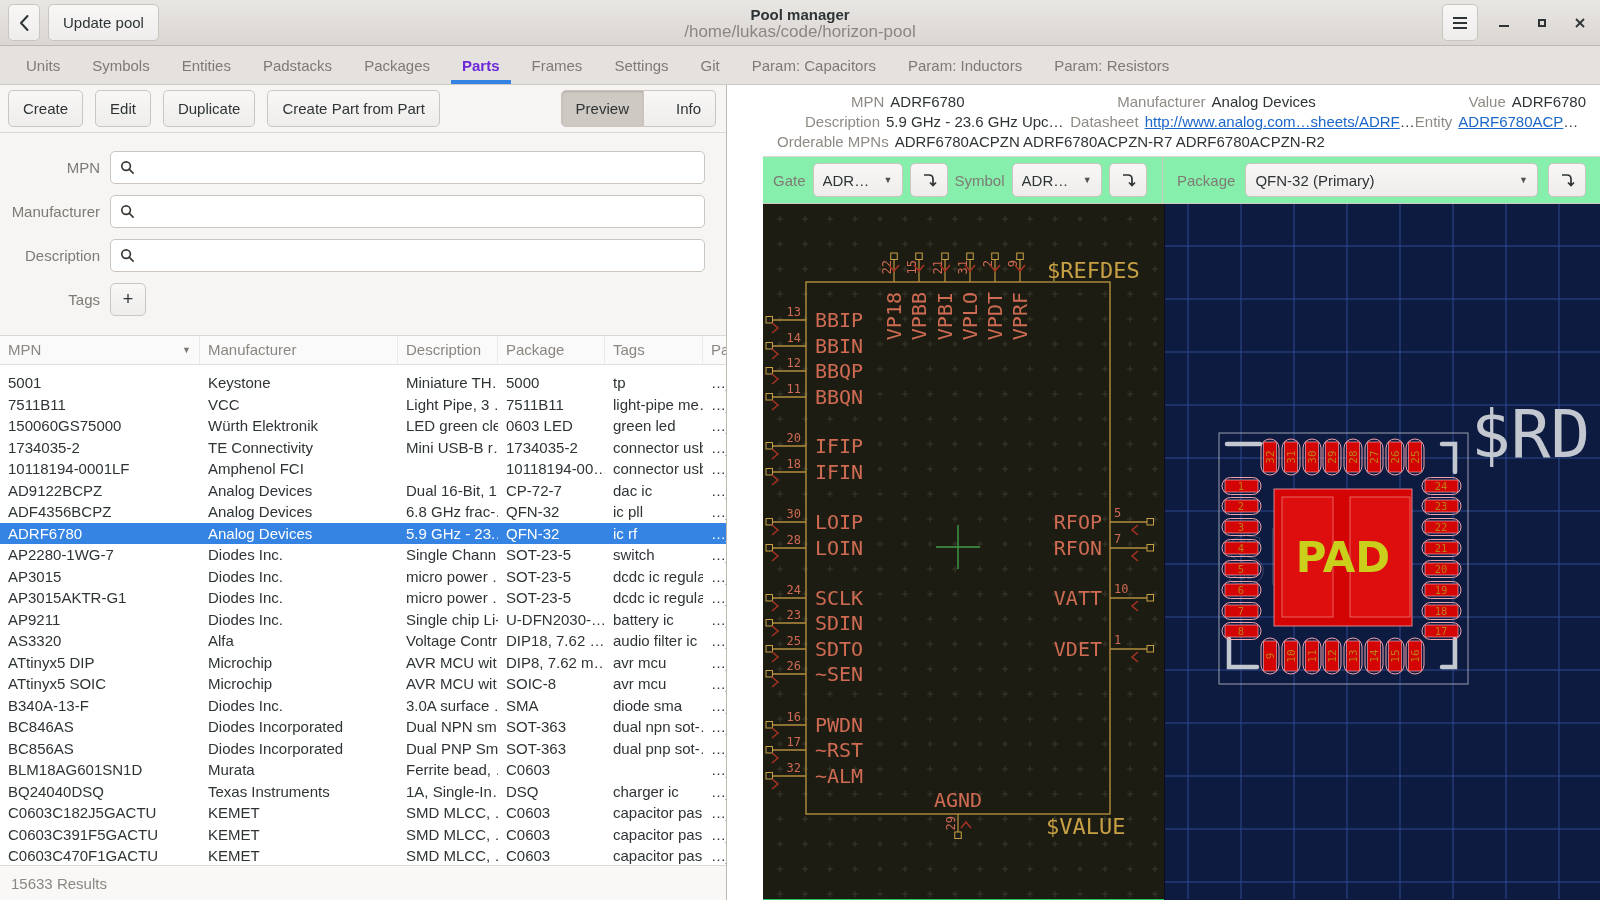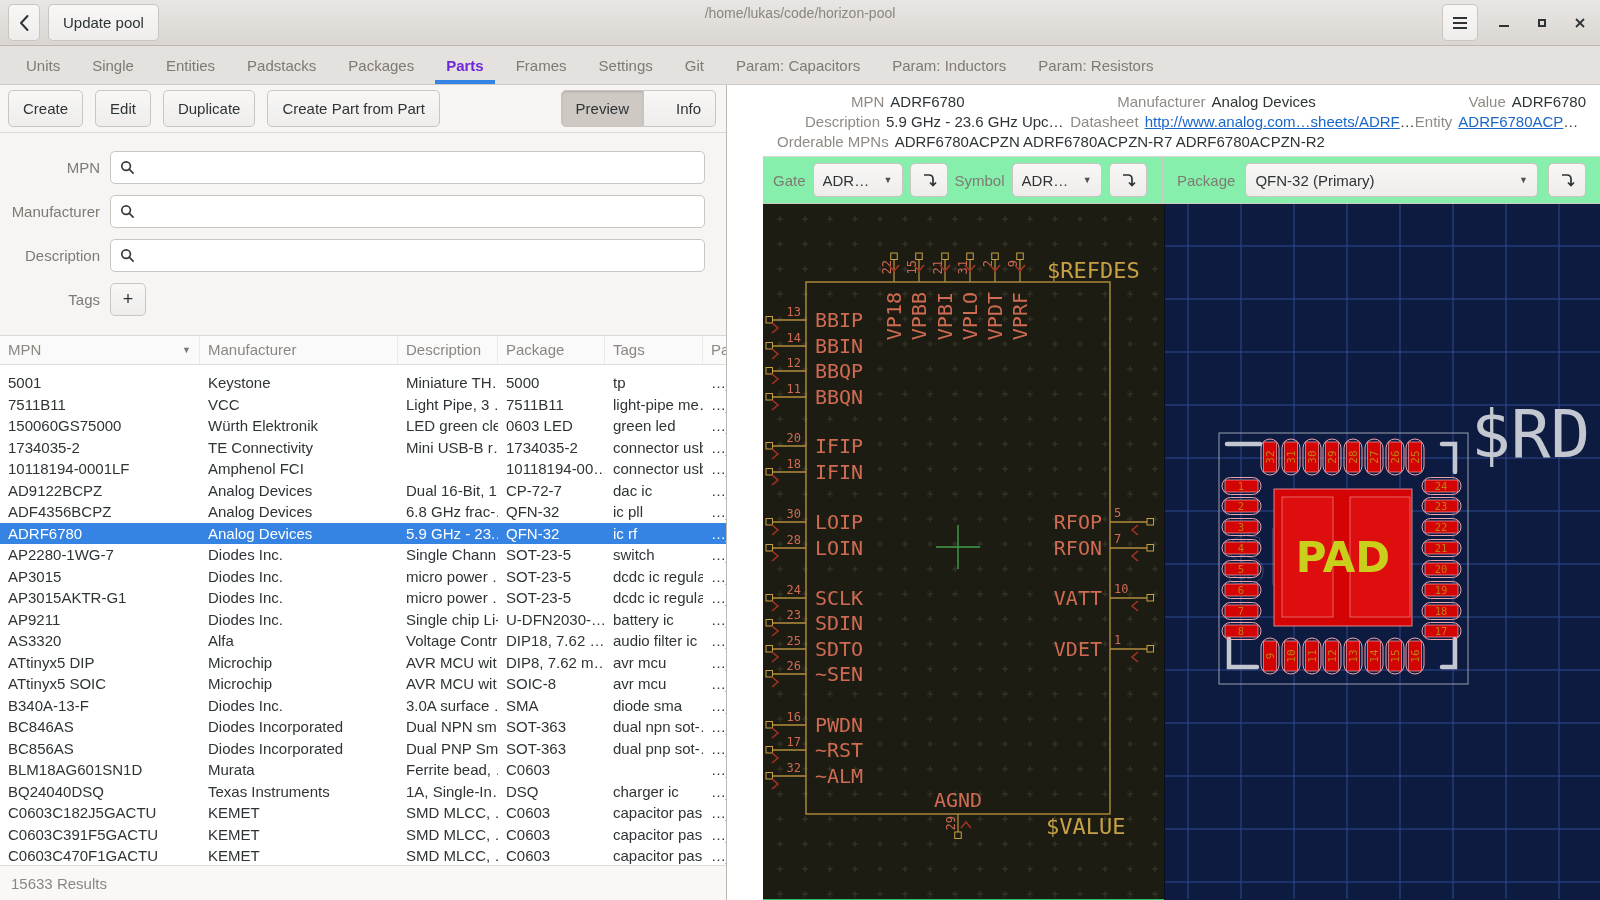--- a/index.html
+++ b/index.html
@@ -6,21 +6,21 @@
   html,body { width:1600px; height:900px; overflow:hidden; }
   body { font-family:"Liberation Sans","DejaVu Sans",sans-serif; font-size:15px; color:#2e3436; background:#f6f5f4; }
   .window { width:1600px; height:900px; display:flex; flex-direction:column; }
 
   
   .titlebar { height:46px; flex:0 0 46px; background:linear-gradient(#e8e6e3,#dad6d2); border-bottom:1px solid #bfb8b1; display:flex; align-items:center; padding:0 8px; position:relative; }
   .btn { background:linear-gradient(#f8f7f6,#eeedeb); border:1px solid #cbc5bf; border-radius:5px; height:37px; display:inline-flex; align-items:center; justify-content:center; padding:0 14px; color:#2e3436; font-size:15px; white-space:nowrap; cursor:default; }
   .back-btn { width:32px; padding:0; margin-right:8px; }
   .title-block { position:absolute; left:0; right:0; top:5px; text-align:center; pointer-events:none; }
   .title-block .t { font-weight:bold; font-size:15px; line-height:19px; }
-  .title-block .s { font-size:14px; color:#8b8680; line-height:16px; }
+  .title-block .s { font-size:17px; color:#8b8680; line-height:16px; }
   .tb-right { margin-left:auto; display:flex; align-items:center; gap:14px; z-index:2; }
   .menu-btn { width:36px; padding:0; }
   .winctl { width:24px; height:24px; display:flex; align-items:center; justify-content:center; color:#2e3436; }
 
   
   .tabbar { height:39px; flex:0 0 39px; background:#e4e1de; border-bottom:1px solid #cfc9c4; display:flex; align-items:stretch; padding-left:10px; }
   .tab { display:flex; align-items:center; padding:0 11px; margin:0 5px; color:#7e7a75; border-bottom:4px solid transparent; border-top:4px solid transparent; white-space:nowrap; }
   .tab.active { color:#6d28d9; border-bottom-color:#3584e4;font-weight:bold; }
 
   
@@ -88,20 +88,21 @@
 <div class="window">
 
   <div class="titlebar">
     <div class="btn back-btn">
       <svg width="12" height="18" viewBox="0 0 12 18">
           <polyline points="9.5,2 3,9 9.5,16" fill="none" stroke="#2e3436" stroke-width="2" stroke-linecap="round" stroke-linejoin="round"></polyline>
         </svg>
     </div>
     <div class="btn">Update pool</div>
     <div class="title-block">
+      <div class="t">Pool manager</div>
       <div class="s">/home/lukas/code/horizon-pool</div>
     </div>
     <div class="tb-right">
       <div class="btn menu-btn">
         <svg width="16" height="14" viewBox="0 0 16 14">
             <g stroke="#2e3436" stroke-width="2">
               <line x1="1" y1="2" x2="15" y2="2"></line>
               <line x1="1" y1="7" x2="15" y2="7"></line>
               <line x1="1" y1="12" x2="15" y2="12"></line>
             </g>
@@ -123,21 +124,21 @@
               <line x1="3" y1="3" x2="11" y2="11"></line>
               <line x1="11" y1="3" x2="3" y2="11"></line>
             </g>
           </svg>
       </div>
     </div>
   </div>
 
   <div class="tabbar">
       <div class="tab">Units</div>
-      <div class="tab">Single</div>
+      <div class="tab">Symbols</div>
       <div class="tab">Entities</div>
       <div class="tab">Padstacks</div>
       <div class="tab">Packages</div>
       <div class="tab active">Parts</div>
       <div class="tab">Frames</div>
       <div class="tab">Settings</div>
       <div class="tab">Git</div>
       <div class="tab">Param: Capacitors</div>
       <div class="tab">Param: Inductors</div>
       <div class="tab">Param: Resistors</div>

